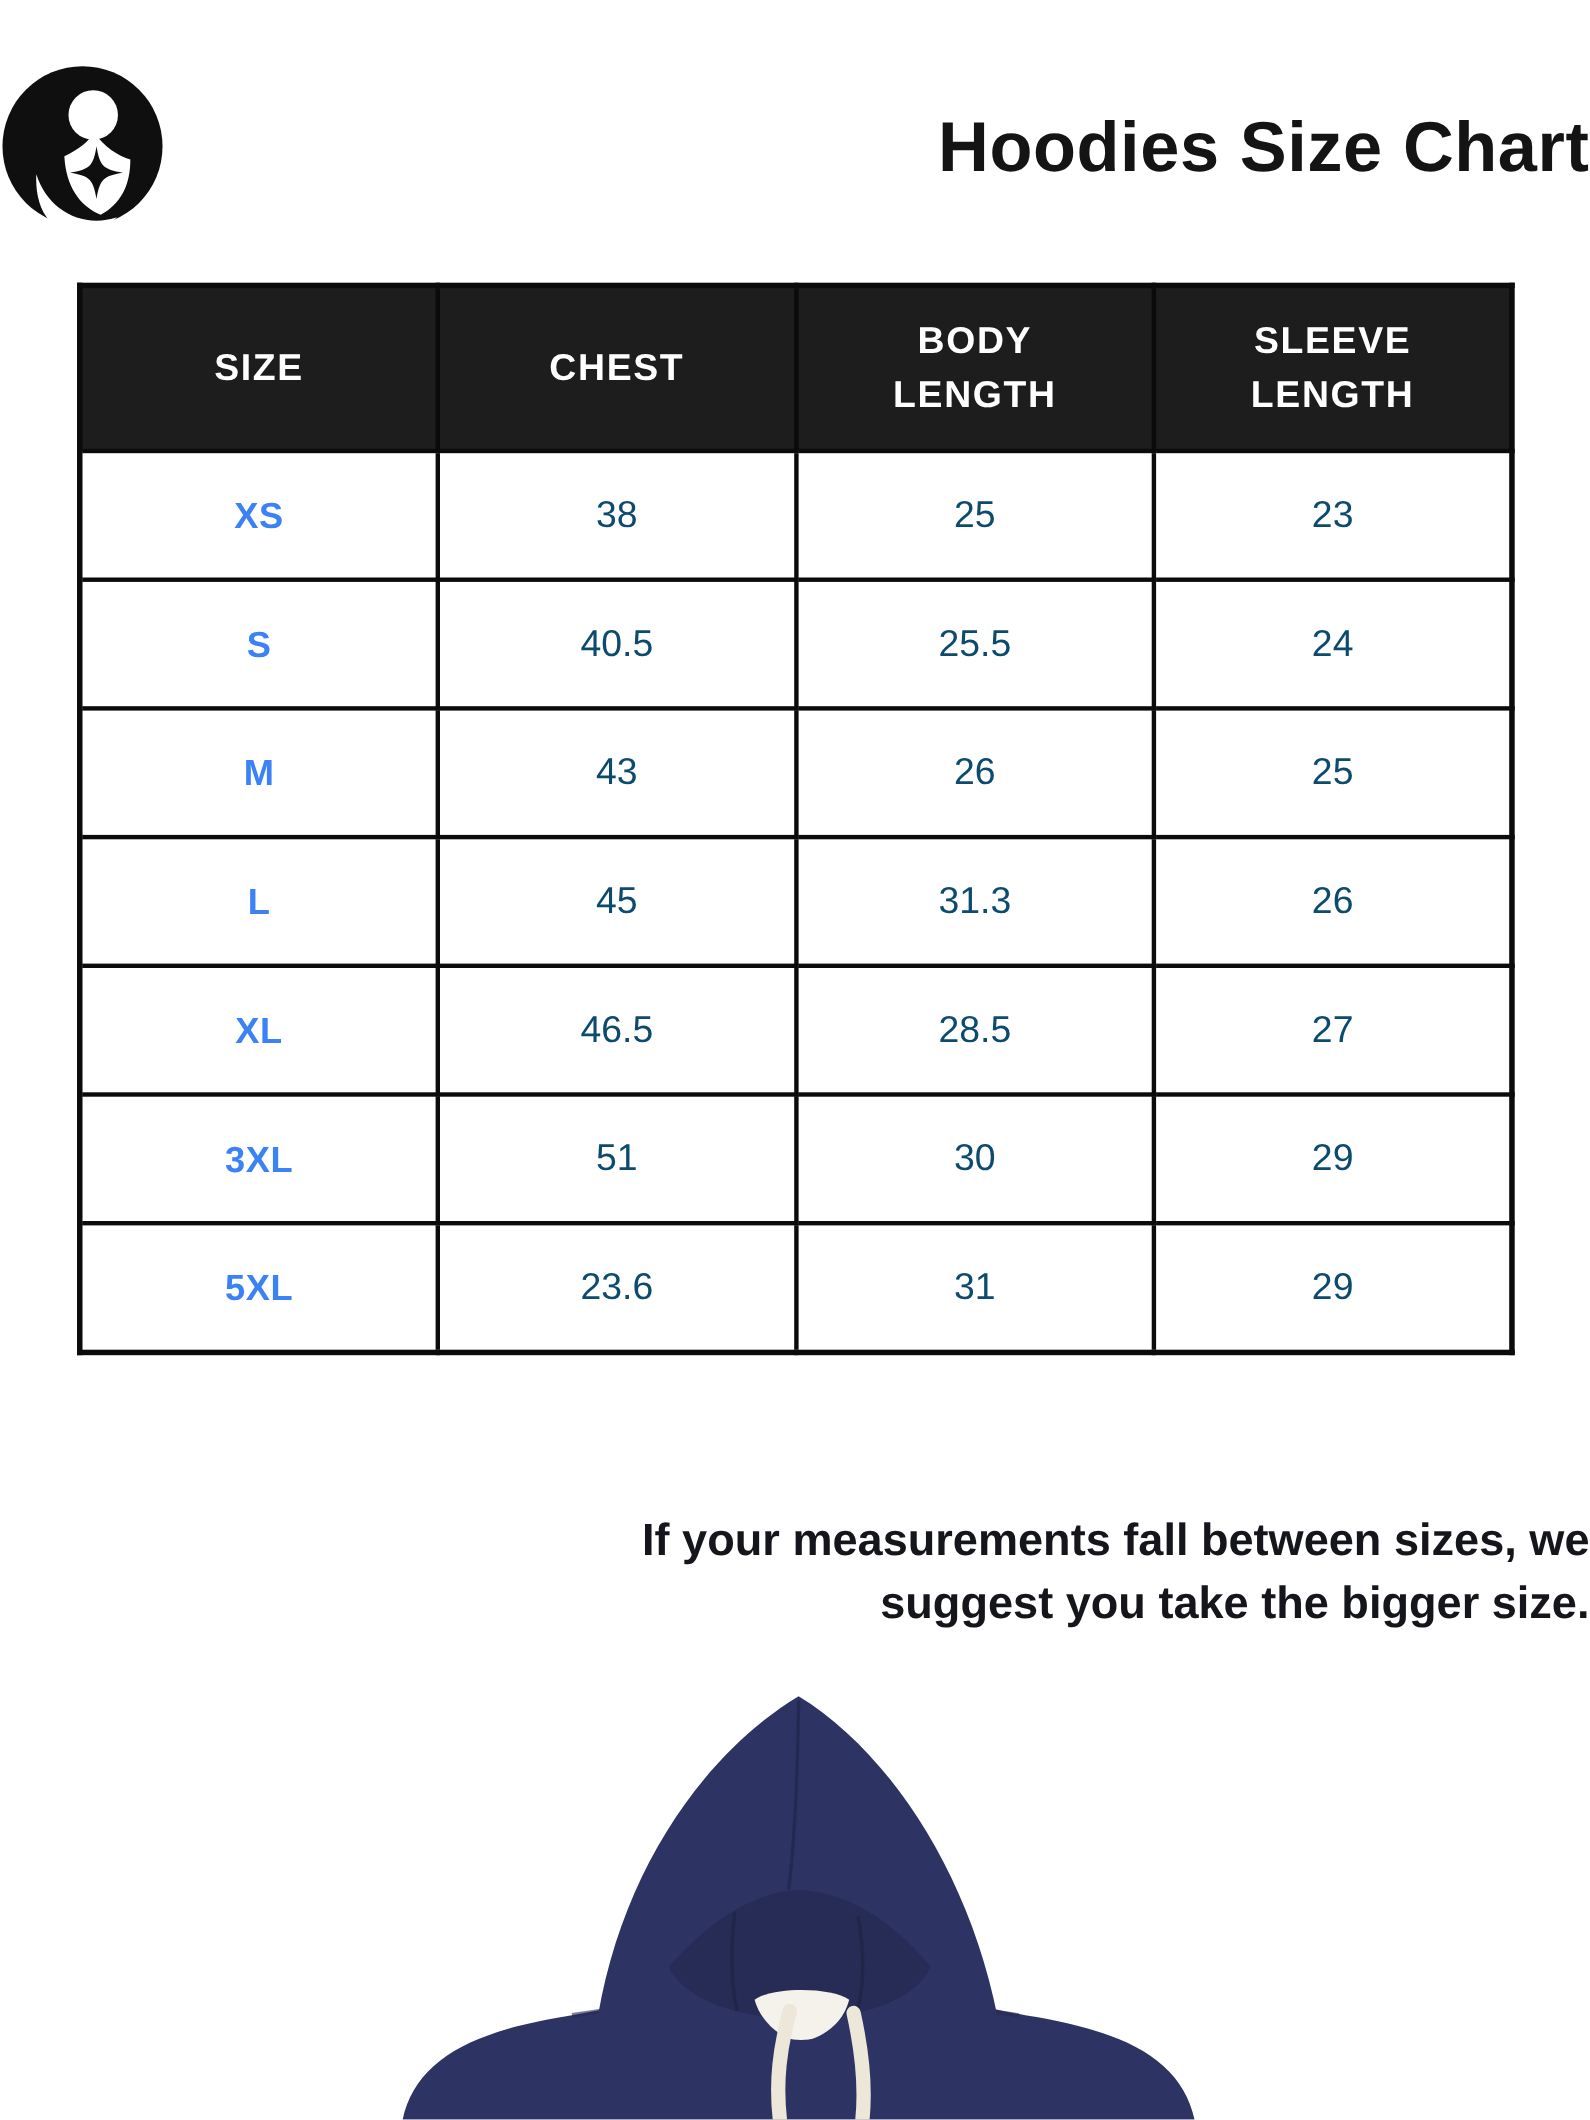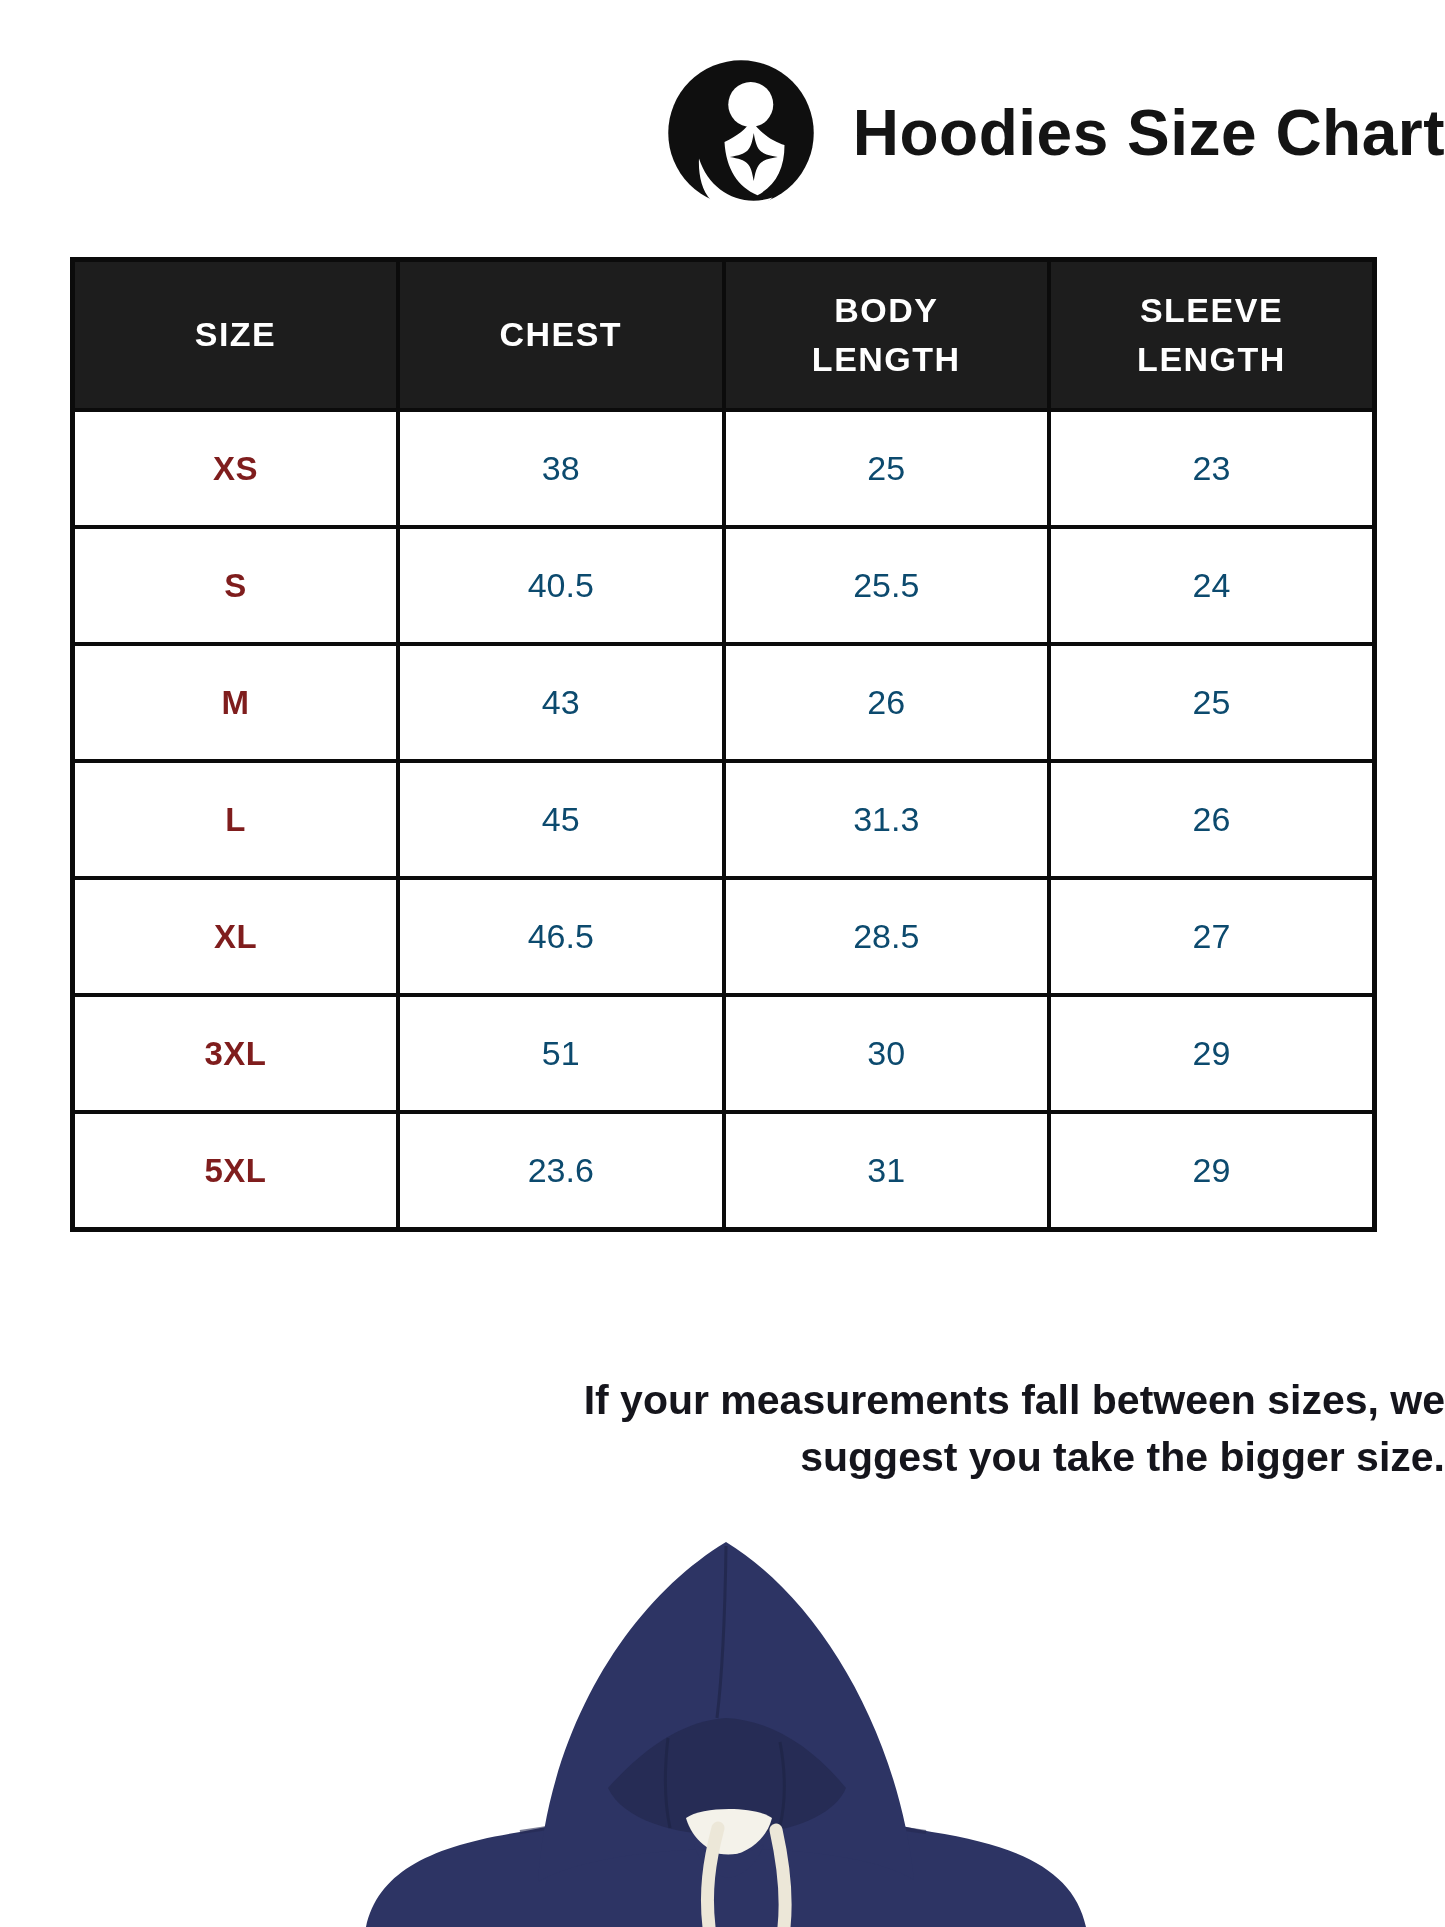--- a/index.html
+++ b/index.html
@@ -8,21 +8,21 @@
     background: #ffffff;
     font-family: "Liberation Sans", "DejaVu Sans", sans-serif;
     overflow: hidden;
     position: relative;
   }
   .page { position: relative; width: 1445px; height: 1927px; background:#fff; }
 
   
   .header {
     position: absolute; top: 58px; left: 0; right: 0;
-    display: flex; align-items: center; justify-content: flex-end;
+    display: flex; align-items: center; justify-content: space-between;
     gap: 37px;
   }
   .logo { width: 150px; height: 150px; flex: 0 0 auto; }
   .logo svg { width: 100%; height: 100%; display: block; }
   .title {
     margin: 0;
     font-size: 64px;
     font-weight: 800;
     letter-spacing: 0.5px;
     color: #141414;
@@ -58,21 +58,21 @@
   .size-table td {
     background: #ffffff;
     height: 113px;
     font-size: 34px;
     font-weight: 400;
     color: #0c4a6e;
   }
   .size-table td.size-cell {
     font-weight: 700;
     font-size: 33px;
-    color: #7f1d1d;
+    color: #3b82f6;
     letter-spacing: 0.5px;
   }
 
   
   .note {
     position: absolute;
     top: 1372px; left: 0; right: 0;
     margin: 0;
     text-align: right;
     font-size: 41px;

